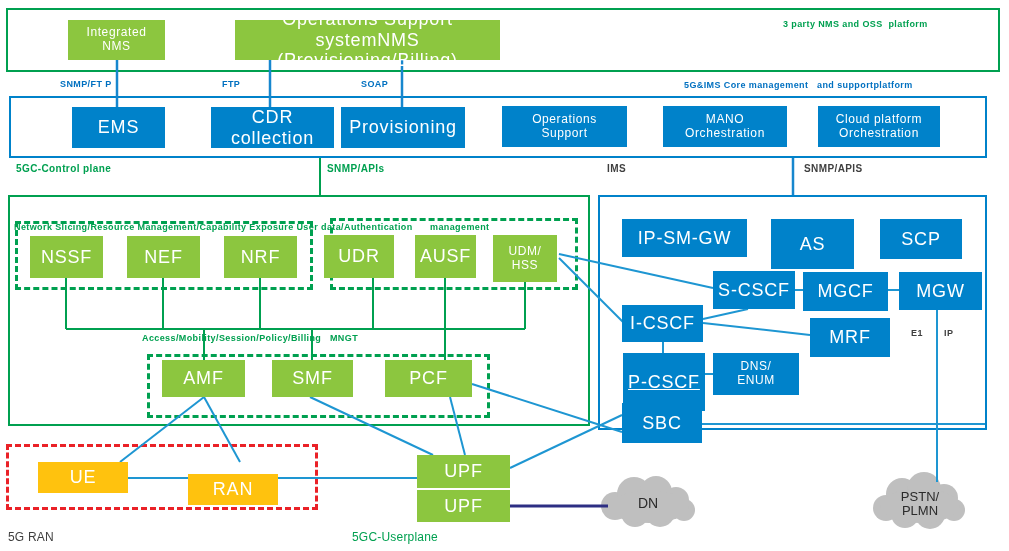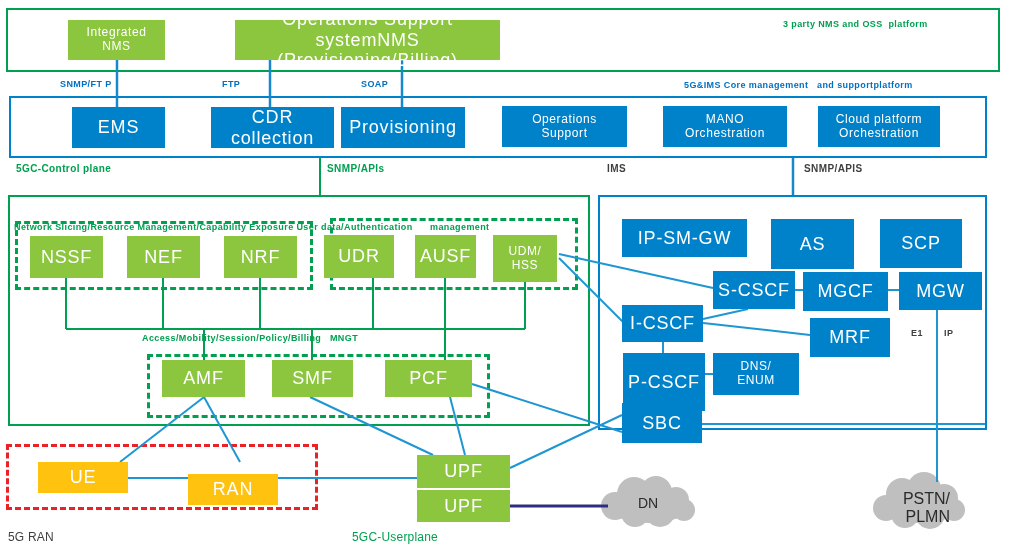--- a/index.html
+++ b/index.html
@@ -137,39 +137,39 @@
   <div class="node g" style="left:415px;top:235px;width:61px;height:43px;">AUSF</div>
   <div class="node g big" style="left:493px;top:235px;width:64px;height:47px;">UDM/
 HSS</div>
   <div class="lbl green-t" style="left:142px;top:333px;">Access/Mobility/Session/Policy/Billing   MNGT</div>
   <div class="node g" style="left:162px;top:360px;width:83px;height:37px;">AMF</div>
   <div class="node g" style="left:272px;top:360px;width:81px;height:37px;">SMF</div>
   <div class="node g" style="left:385px;top:360px;width:87px;height:37px;">PCF</div>
 
   <div class="node b" style="left:622px;top:219px;width:125px;height:38px;">IP-SM-GW</div>
   <div class="node b" style="left:771px;top:219px;width:83px;height:50px;">AS</div>
-  <div class="node b" style="left:880px;top:219px;width:82px;height:49px;">SCP</div>
+  <div class="node b" style="left:880px;top:219px;width:82px;height:40px;">SCP</div>
   <div class="node b" style="left:713px;top:271px;width:82px;height:38px;">S-CSCF</div>
   <div class="node b" style="left:803px;top:272px;width:85px;height:39px;">MGCF</div>
   <div class="node b" style="left:899px;top:272px;width:83px;height:38px;">MGW</div>
   <div class="node b" style="left:622px;top:305px;width:81px;height:37px;">I-CSCF</div>
   <div class="node b" style="left:810px;top:318px;width:80px;height:39px;">MRF</div>
   <div class="lbl dark-t" style="left:911px;top:328px;">E1</div>
   <div class="lbl dark-t" style="left:944px;top:328px;">IP</div>
-  <div class="node b" style="left:623px;top:353px;width:82px;height:58px;">P-CSCF</div>
+  <div class="node b" style="left:623px;top:353px;width:82px;height:58px;text-decoration:underline;">P-CSCF</div>
   <div class="node b big" style="left:713px;top:353px;width:86px;height:42px;">DNS/
 ENUM</div>
   <div class="node b" style="left:622px;top:403px;width:80px;height:40px;">SBC</div>
 
   <div class="node y" style="left:38px;top:462px;width:90px;height:31px;">UE</div>
   <div class="node y" style="left:188px;top:474px;width:90px;height:31px;">RAN</div>
 
   <div class="node g" style="left:417px;top:455px;width:93px;height:33px;">UPF</div>
   <div class="node g" style="left:417px;top:490px;width:93px;height:32px;">UPF</div>
 
   <div class="cloud-lbl" style="left:628px;top:496px;width:40px;font-size:14px;">DN</div>
-  <div class="cloud-lbl" style="left:890px;top:490px;width:60px;font-size:16px;text-align:right;">PSTN/
+  <div class="cloud-lbl" style="left:890px;top:490px;width:60px;font-size:13px;">PSTN/
 PLMN</div>
 
   <div class="lbl dark-t" style="left:8px;top:530px;font-size:12px;font-weight:normal;letter-spacing:.2px;">5G RAN</div>
   <div class="lbl green-t" style="left:352px;top:530px;font-size:12px;font-weight:normal;letter-spacing:.2px;">5GC-Userplane</div>
 
 </div>
 
 </body></html>

